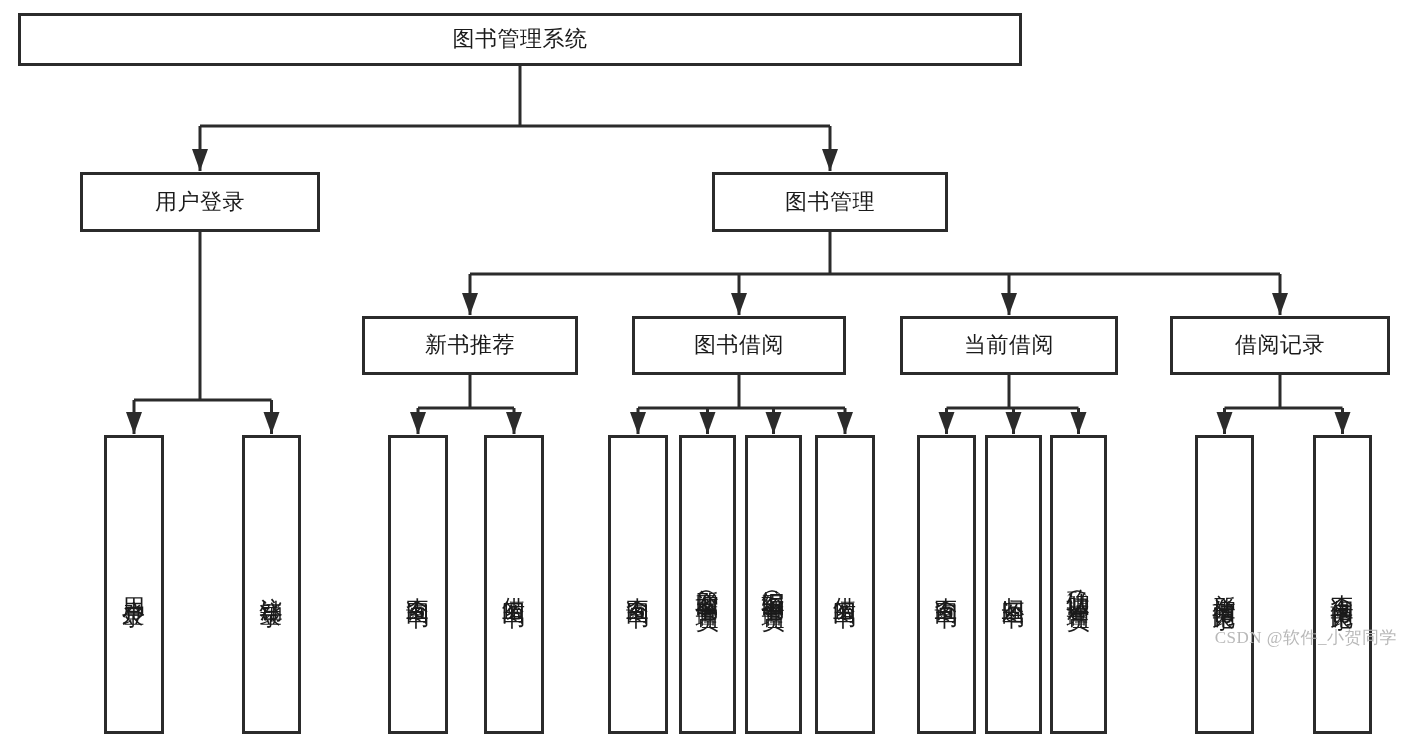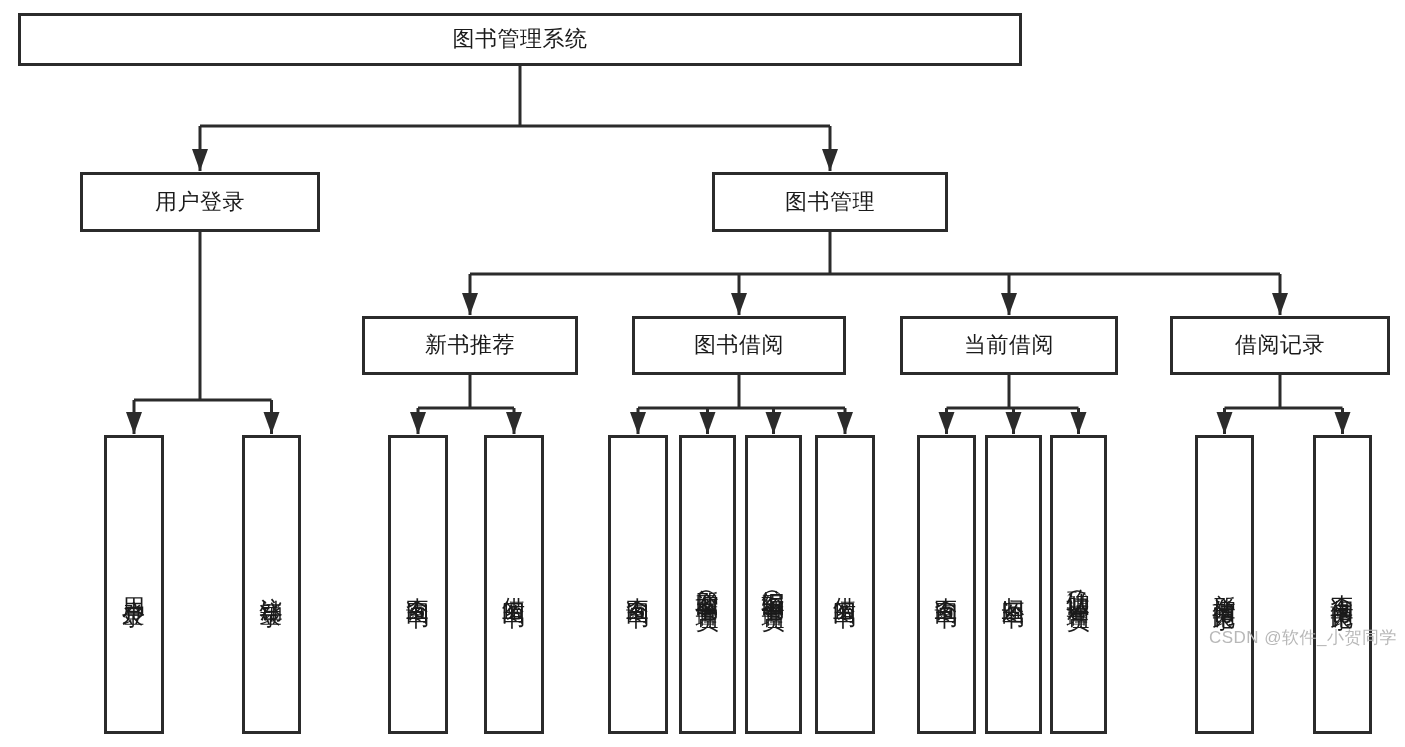--- a/index.html
+++ b/index.html
@@ -61,21 +61,21 @@
     align-items: center;
     justify-content: center;
     text-align: center;
     white-space: nowrap;
     pointer-events: none;
   }
   .watermark {
     position: absolute;
     right: 8px;
     bottom: 6px;
-    font-family: Liberation Sans, sans-serif;
+    font-family: Liberation Serif, serif;
     font-size: 17px;
     color: #b8b8b8;
     letter-spacing: 0.5px;
     white-space: nowrap;
     text-align: right;
   }
 </style>
 </head>
 <body>
 

